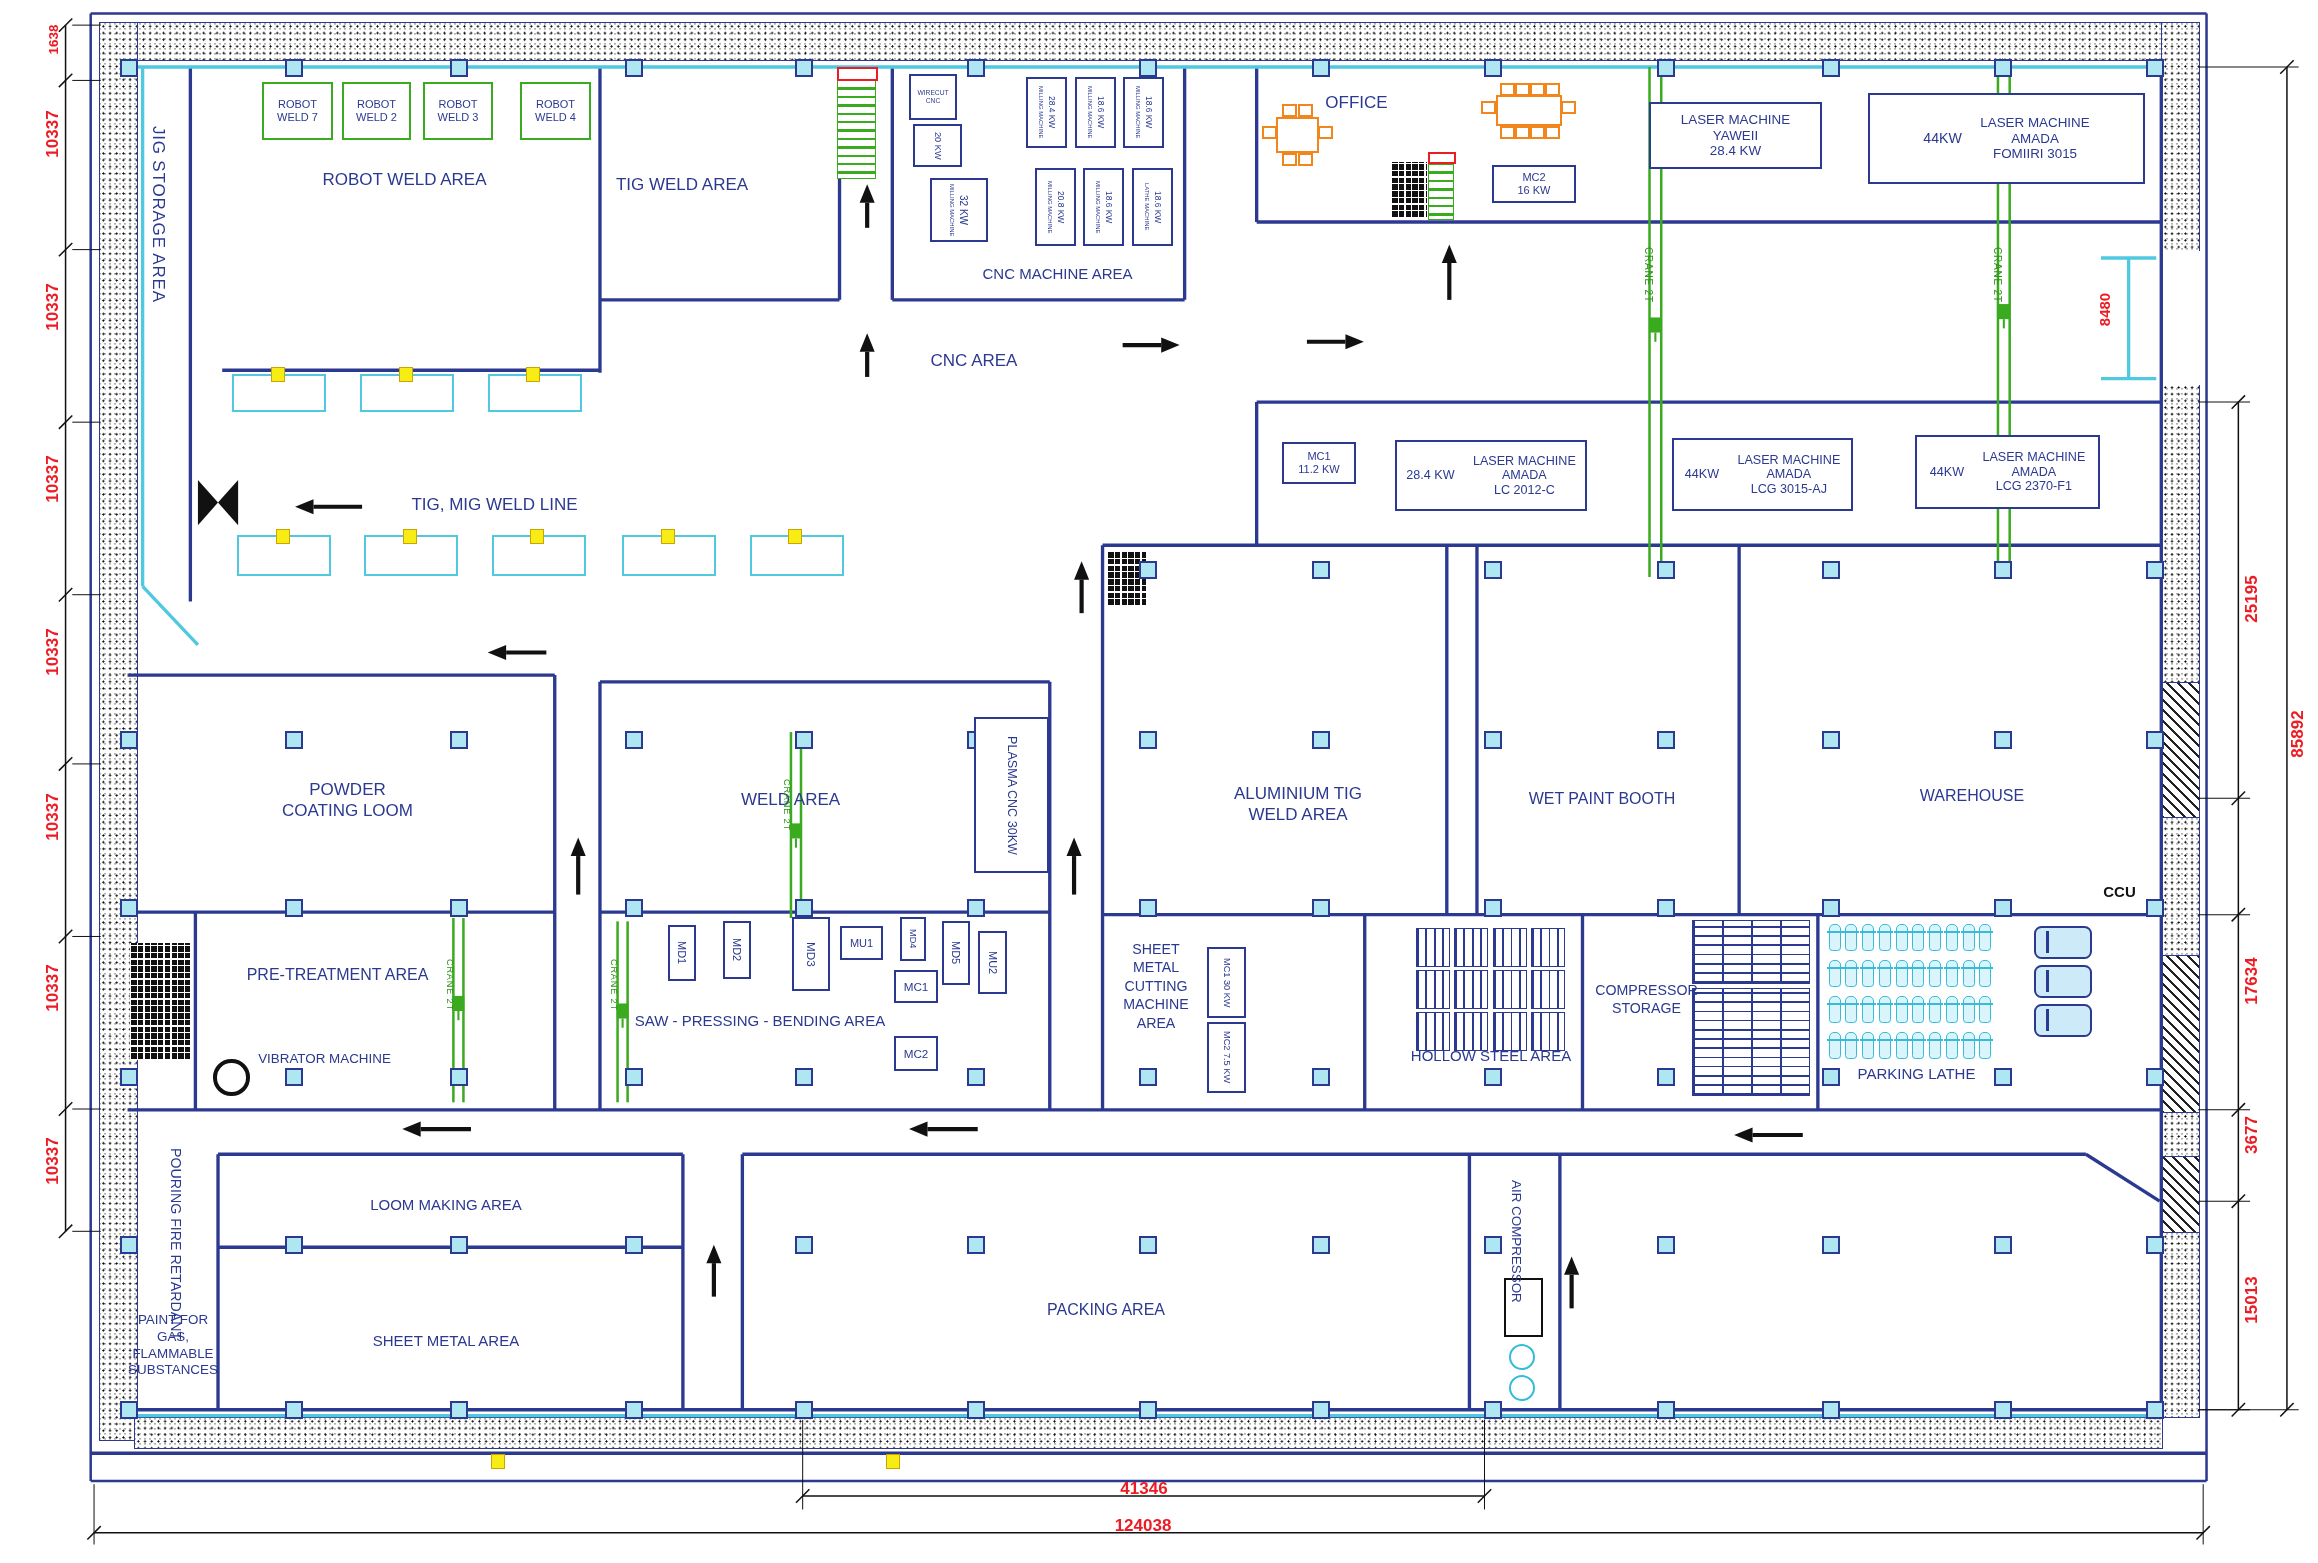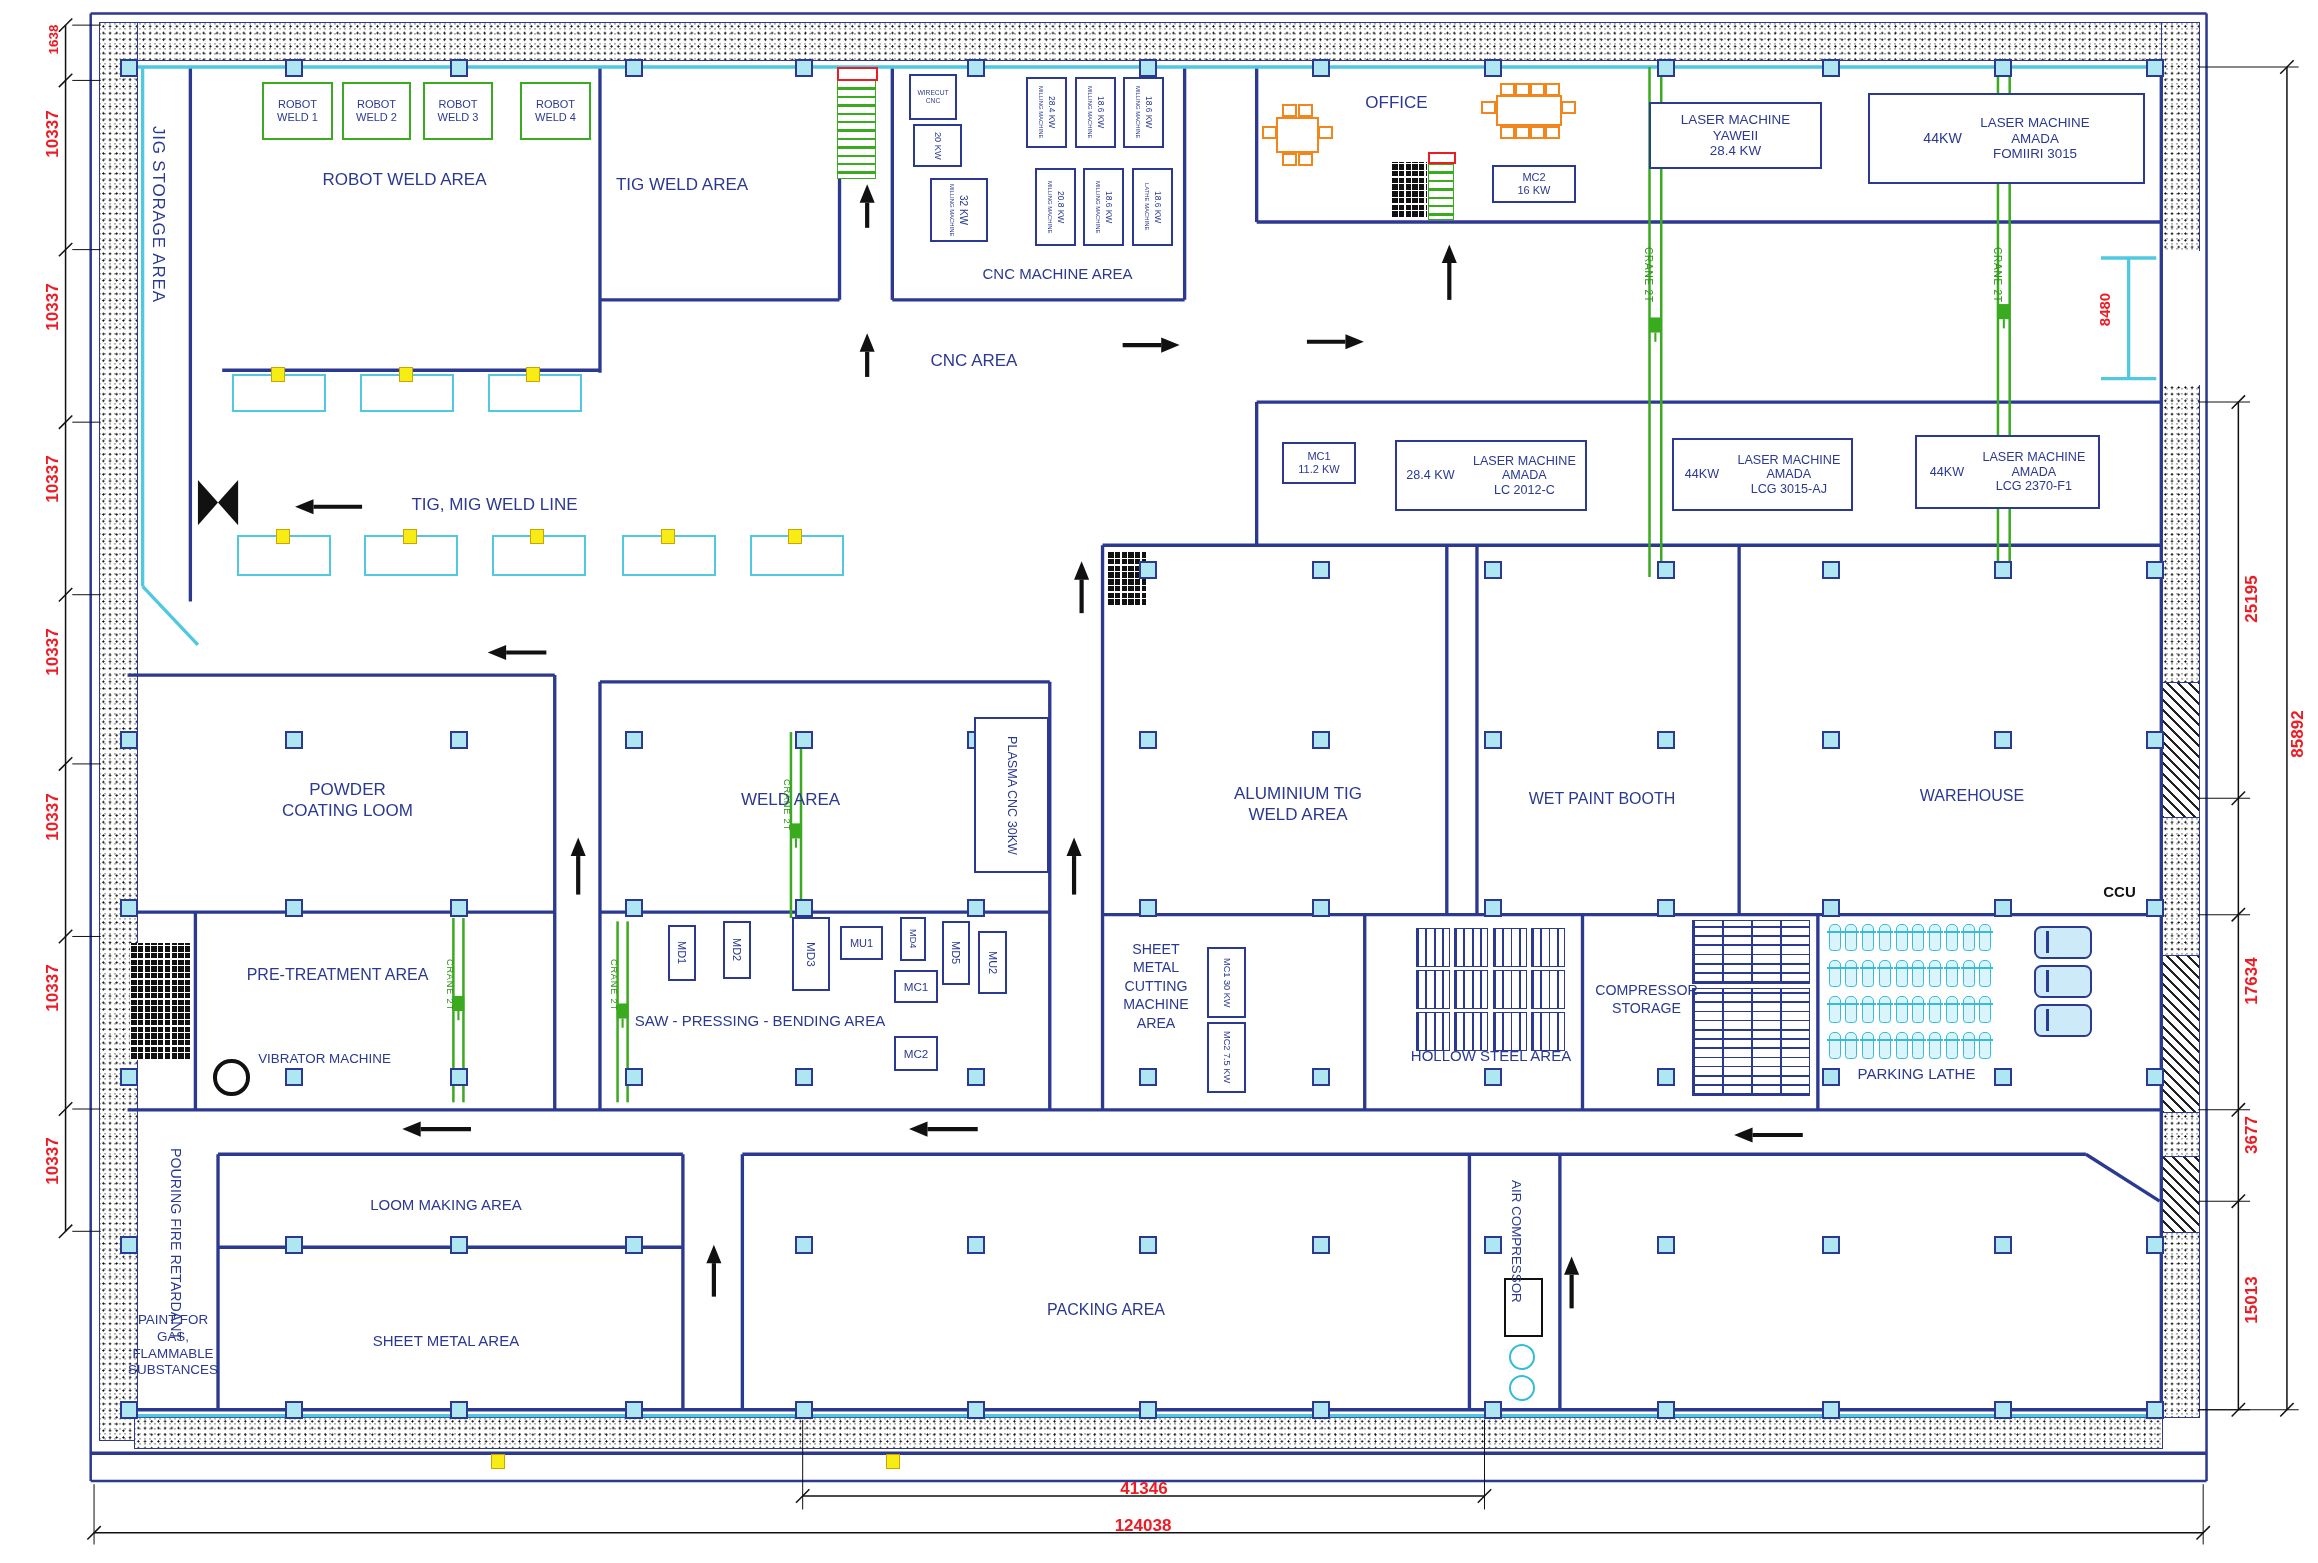--- a/index.html
+++ b/index.html
@@ -212,36 +212,36 @@
       <line x1="1035" y1="272" x2="1035" y2="242" stroke="#111" stroke-width="5"></line>
       <polygon points="1035,220 1044,242 1026,242" fill="#111"></polygon>
       <line x1="1035" y1="450" x2="1035" y2="420" stroke="#111" stroke-width="5"></line>
       <polygon points="1035,398 1044,420 1026,420" fill="#111"></polygon>
       <polygon points="236,573 236,627 260,600" fill="#111"></polygon>
       <polygon points="284,573 284,627 260,600" fill="#111"></polygon>
     </svg>
 
   <div class="lbl v" style="left:147px;top:84px;width:22px;height:260px;font-size:17px;letter-spacing:0.8px;">JIG STORAGE AREA</div>
   <div class="cell" style="left:262px;top:82px;width:67px;height:54px;">
-      <span>ROBOT WELD 1</span>
+      <span>ROBOT WELD 7</span>
     </div>
   <div class="cell" style="left:342px;top:82px;width:65px;height:54px;">
       <span>ROBOT WELD 2</span>
     </div>
   <div class="cell" style="left:423px;top:82px;width:66px;height:54px;">
       <span>ROBOT WELD 3</span>
     </div>
   <div class="cell" style="left:520px;top:82px;width:67px;height:54px;">
       <span>ROBOT WELD 4</span>
     </div>
   <div class="lbl" style="left:300px;top:169px;width:209px;">ROBOT WELD AREA</div>
   <div class="lbl" style="left:598px;top:174px;width:168px;">TIG WELD AREA</div>
   <div class="lbl" style="left:957px;top:265px;width:201px;font-size:15px;">CNC MACHINE AREA</div>
   <div class="lbl" style="left:907px;top:350px;width:134px;">CNC AREA</div>
-  <div class="lbl" style="left:1346px;top:92px;width:101px;">OFFICE</div>
+  <div class="lbl" style="left:1306px;top:92px;width:101px;">OFFICE</div>
   <div class="lbl" style="left:390px;top:494px;width:209px;">TIG, MIG WELD LINE</div>
   <div class="lbl" style="left:270px;top:779px;width:155px;">POWDER COATING LOOM</div>
   <div class="lbl" style="left:715px;top:789px;width:151px;">WELD AREA</div>
   <div class="lbl" style="left:1210px;top:783px;width:176px;">ALUMINIUM TIG WELD AREA</div>
   <div class="lbl" style="left:1516px;top:789px;width:172px;font-size:16px;">WET PAINT BOOTH</div>
   <div class="lbl" style="left:1886px;top:786px;width:172px;font-size:16px;">WAREHOUSE</div>
   <div class="lbl" style="left:241px;top:965px;width:193px;font-size:16px;">PRE-TREATMENT AREA</div>
   <div class="lbl" style="left:251px;top:1051px;width:147px;font-size:13.4px;">VIBRATOR MACHINE</div>
   <div class="lbl" style="left:622px;top:1012px;width:276px;font-size:15px;">SAW - PRESSING - BENDING AREA</div>
   <div class="lbl" style="left:1109px;top:940px;width:94px;font-size:14.2px;line-height:1.3;">SHEET METAL CUTTING MACHINE AREA</div>

